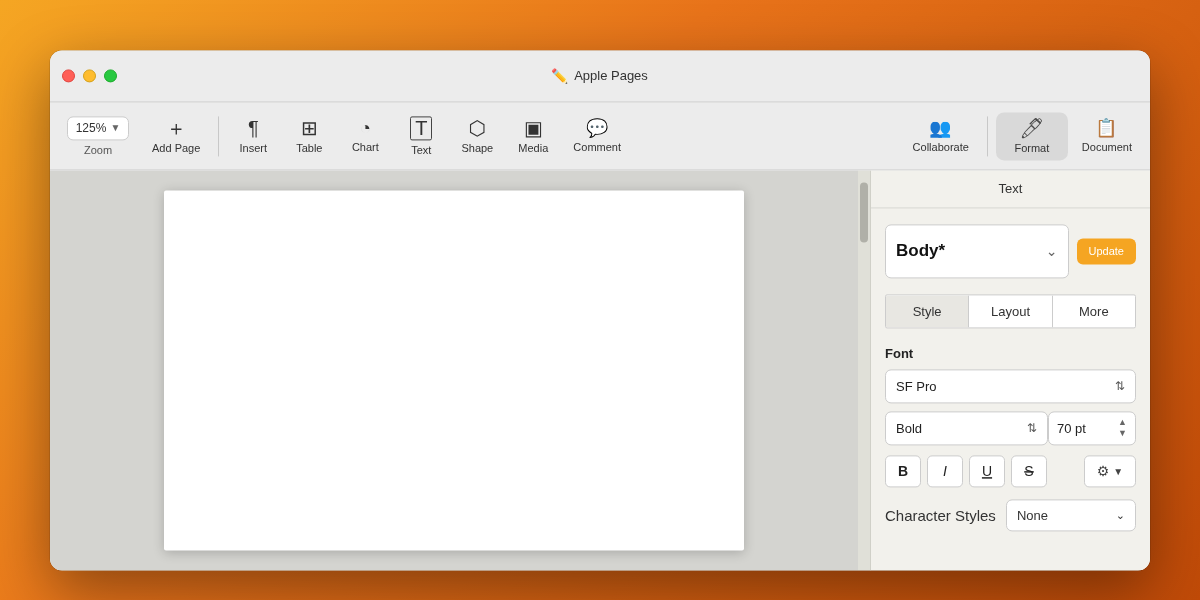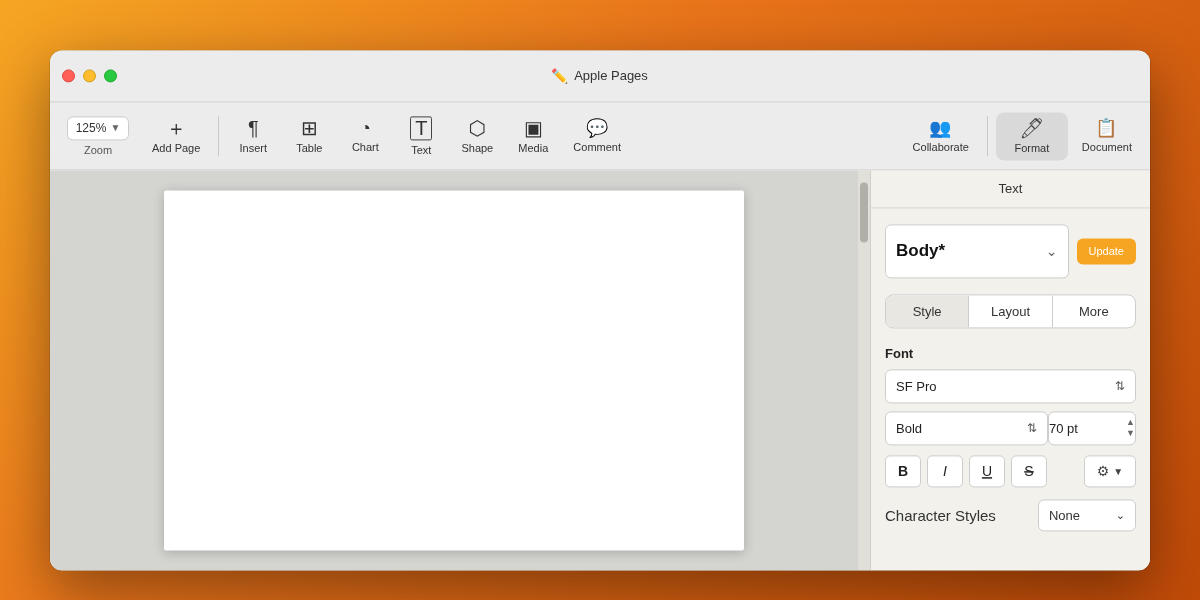--- a/index.html
+++ b/index.html
@@ -261,21 +261,21 @@
       font-weight: 500;
       cursor: pointer;
       white-space: nowrap;
     }
 
     
     .sub-tabs {
       display: flex;
       background: white;
       border: 1px solid #ccc;
-      border-radius: 8px;
+      border-radius: 2px;
       overflow: hidden;
       margin-bottom: 18px;
     }
     .sub-tab {
       flex: 1;
       height: 32px;
       display: flex;
       align-items: center;
       justify-content: center;
       font-size: 13px;
@@ -325,21 +325,21 @@
     }
     .font-size-control {
       width: 88px;
       height: 34px;
       background: white;
       border: 1px solid #ccc;
       border-radius: 6px;
       display: flex;
       align-items: center;
       justify-content: space-between;
-      padding: 0 0;
+      padding: 0 8px;
       cursor: pointer;
     }
     .font-size-value { font-size: 13px; color: #222; }
     .stepper-arrows {
       display: flex;
       flex-direction: column;
       gap: 0;
     }
     .stepper-arrow {
       font-size: 9px;
@@ -405,21 +405,20 @@
       background: white;
       border: 1px solid #ccc;
       border-radius: 6px;
       display: flex;
       align-items: center;
       justify-content: space-between;
       padding: 0 10px;
       font-size: 13px;
       color: #333;
       cursor: pointer;
-      margin-left: 32px;
     }
 
     
     .panel-body::-webkit-scrollbar { width: 8px; }
     .panel-body::-webkit-scrollbar-track { background: transparent; }
     .panel-body::-webkit-scrollbar-thumb { background: #c0bfba; border-radius: 4px; }
   </style>
 </head>
 <body>
 

